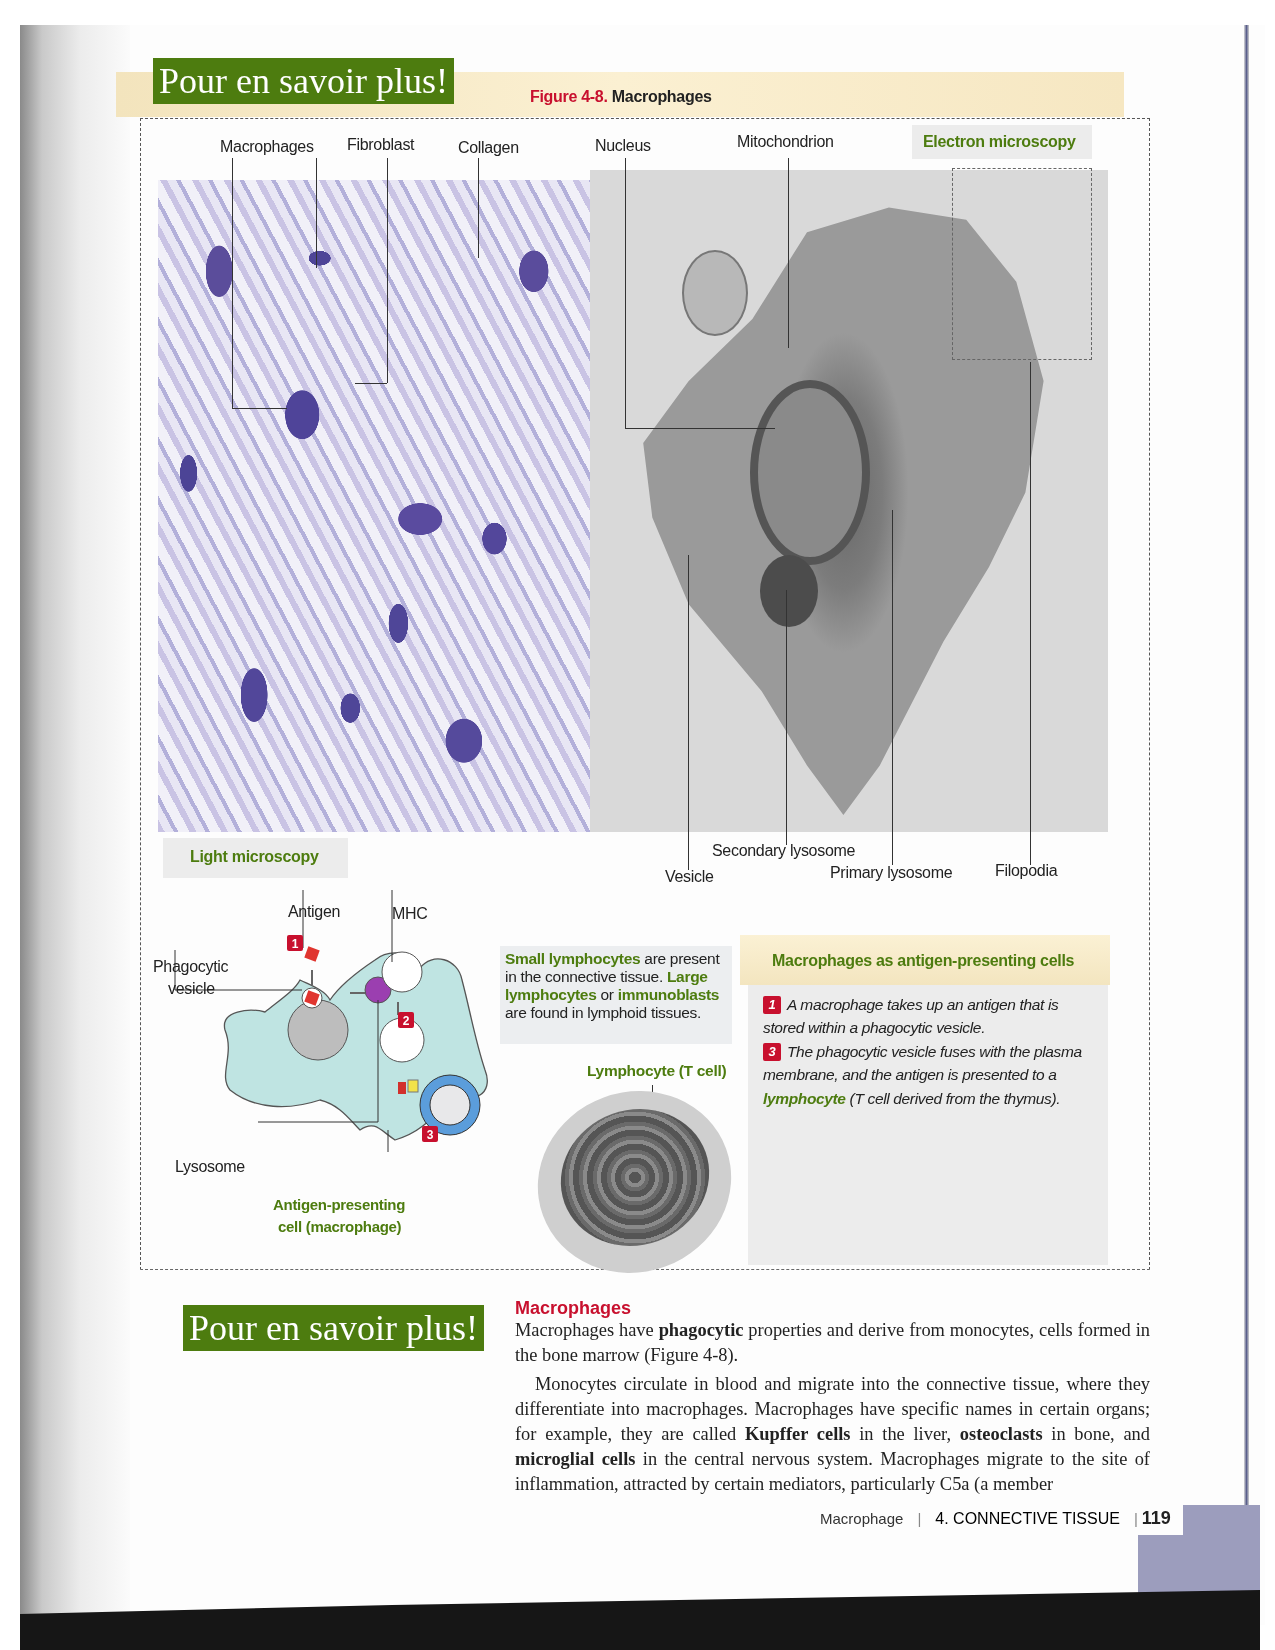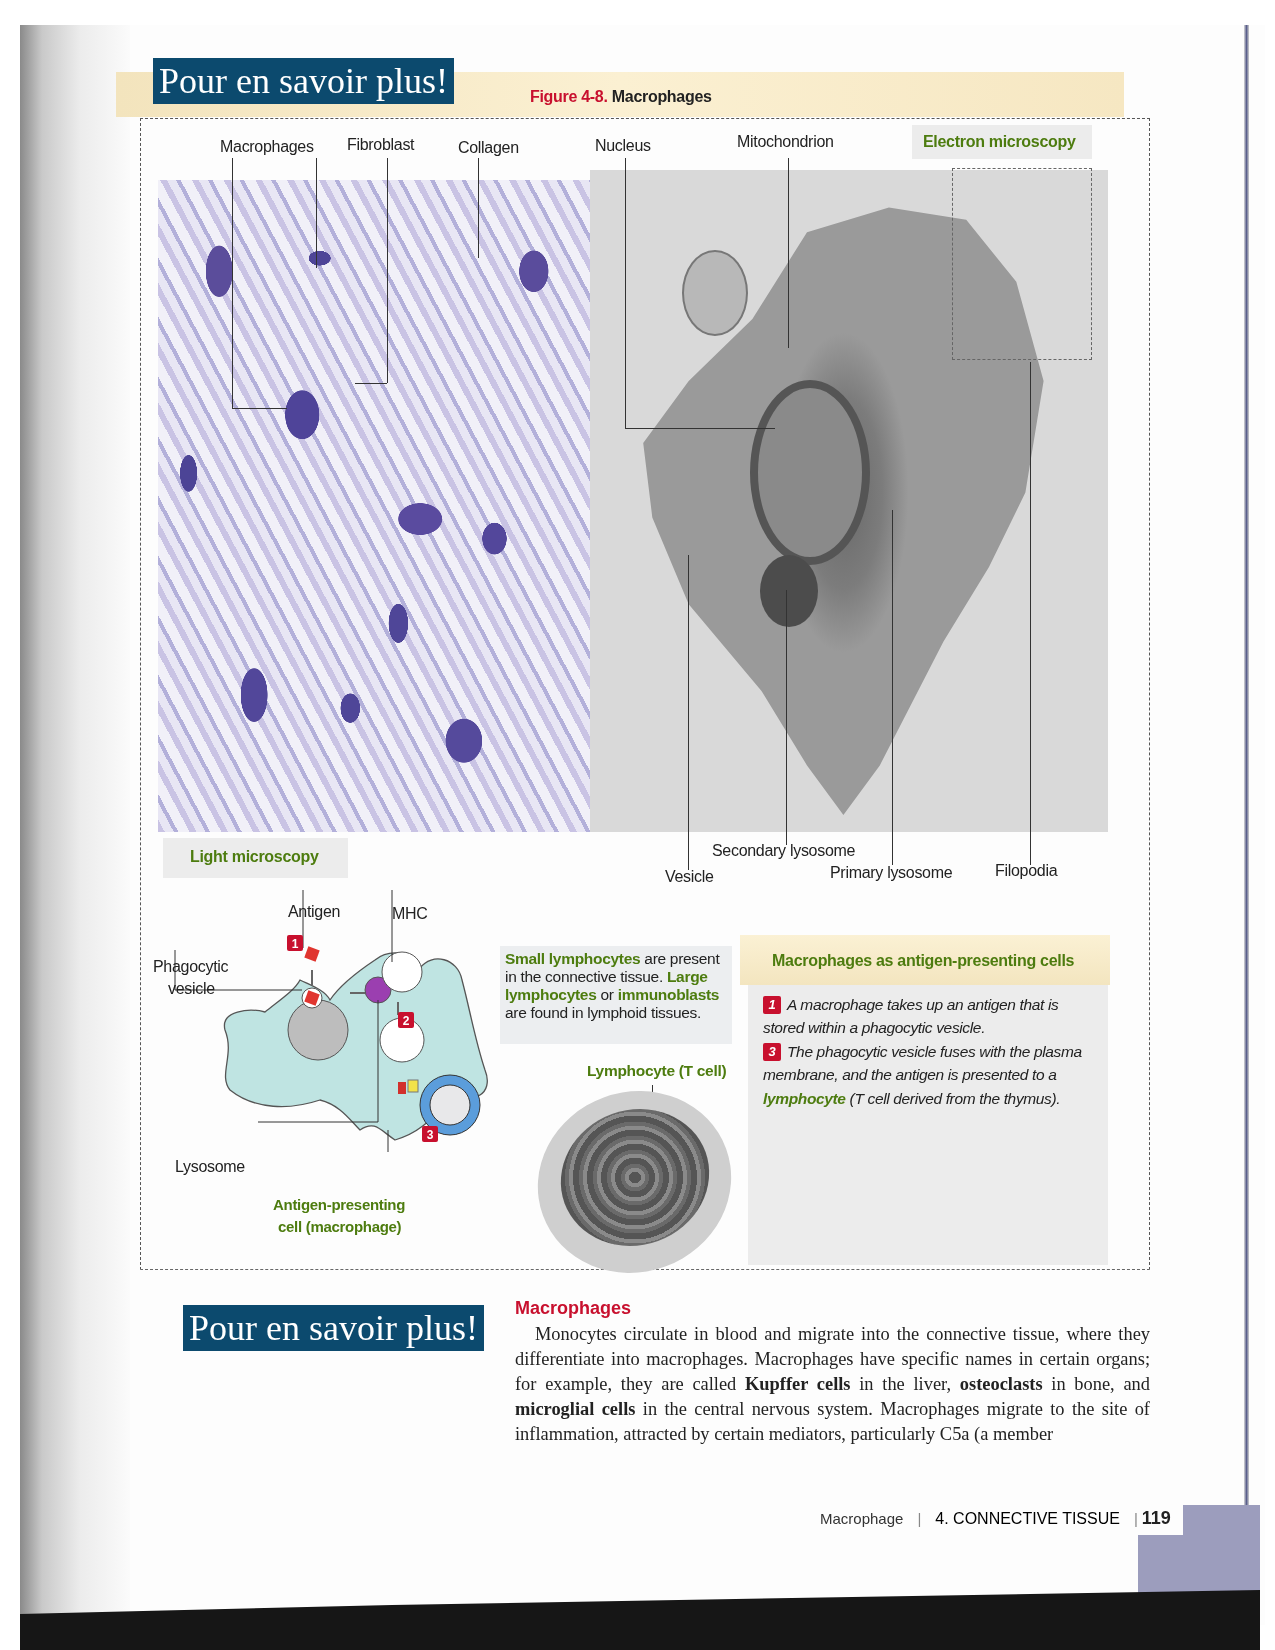--- a/index.html
+++ b/index.html
@@ -14,21 +14,21 @@
   #tab-block2{position:absolute;left:1138px;top:1535px;width:60px;height:58px;background:#9c9dbd;}
 
   
   #title-band{position:absolute;left:116px;top:72px;width:1008px;height:45px;background:linear-gradient(90deg,#f3e4bd,#fbf0d2 50%,#f6e7c2);}
   #fig-title{position:absolute;left:530px;top:88px;font-size:16px;font-weight:bold;letter-spacing:-0.3px;}
   #fig-title .num{color:#c8102e;}
   #fig-title .name{color:#222;}
   
   #frame{position:absolute;left:140px;top:118px;width:1010px;height:1152px;border:1.5px dashed #555;border-bottom:1.5px dashed #666;box-sizing:border-box;}
 
-  .pink{position:absolute;background:#0c4a6e;color:#fff;font-family:"Liberation Serif",serif;font-size:36px;padding:0 6px;line-height:46px;white-space:nowrap;}
+  .pink{position:absolute;background:#4d7c0f;color:#fff;font-family:"Liberation Serif",serif;font-size:36px;padding:0 6px;line-height:46px;white-space:nowrap;}
   .lbl{position:absolute;font-size:16px;color:#222;white-space:nowrap;letter-spacing:-0.3px;}
   .red{color:#4d7c0f;font-weight:bold;}
   .vline{position:absolute;width:1px;background:#333;}
   .hline{position:absolute;height:1px;background:#333;}
   .graybox{position:absolute;background:#ececec;}
 
   
   #lm{position:absolute;left:158px;top:180px;width:437px;height:652px;
     background:
       radial-gradient(ellipse 22px 42px at 14% 14%,#5b4d9b 60%,transparent 62%),
@@ -182,20 +182,21 @@
 <div id="apc-panel"></div>
 <div id="apc-text">
   <div><span class="badge">1</span><span>A macrophage takes up an antigen that is stored within a phagocytic vesicle.</span></div>
   <div><span class="badge">3</span><span>The  phagocytic vesicle fuses with the plasma membrane, and the antigen is presented to a </span><span class="red">lymphocyte</span><span> (T cell derived from the thymus).</span></div>
 </div>
 
 <div class="pink" style="left:183px;top:1305px;">Pour en savoir plus!</div>
 
 <div id="body-heading">Macrophages</div>
 <div id="body-text">
+  <p><span>Macrophages have </span><b>phagocytic</b><span> properties and derive from monocytes, cells formed in the bone marrow (Figure 4-8).</span></p>
   <p class="indent"><span>Monocytes circulate in blood and migrate into the connective tissue, where they differentiate into macrophages.  Macrophages have specific names in certain organs; for example, they are called </span><b>Kupffer cells</b><span> in the liver, </span><b>osteoclasts</b><span> in bone, and </span><b>microglial cells</b><span> in the central nervous system.  Macrophages migrate to the site of inflammation, attracted by certain mediators, particularly C5a (a member</span></p>
 </div>
 
 <div id="footer">
   <span>Macrophage</span><span class="sep">|</span><span class="chapter">4. CONNECTIVE TISSUE</span><span class="sep" style="margin-right:4px;">|</span><span class="pg">119</span>
 </div>
 <div id="tab-block"></div>
 <div id="tab-block2"></div>
 <div id="bottom-dark"></div>
 

